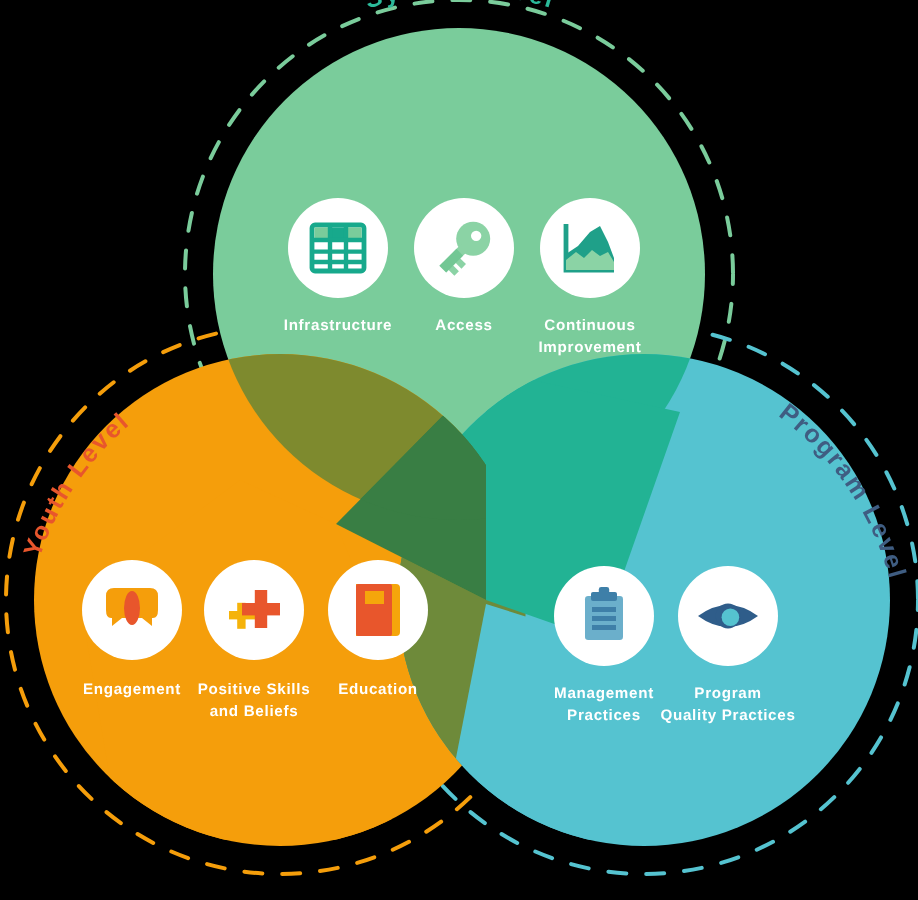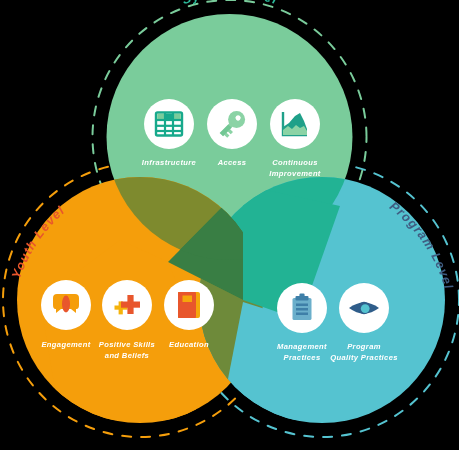--- a/index.html
+++ b/index.html
@@ -7,21 +7,20 @@
     padding: 0;
     background: #000000;
   }
   #stage {
     position: relative;
     width: 459px;
     height: 450px;
     background: #000000;
     overflow: hidden;
     font-family: "Liberation Sans", sans-serif;
-    font-style: italic;
   }
   #venn-svg {
     position: absolute;
     left: 0;
     top: 0;
     width: 459px;
     height: 450px;
   }
   .icon-label {
     fill: #ffffff;

